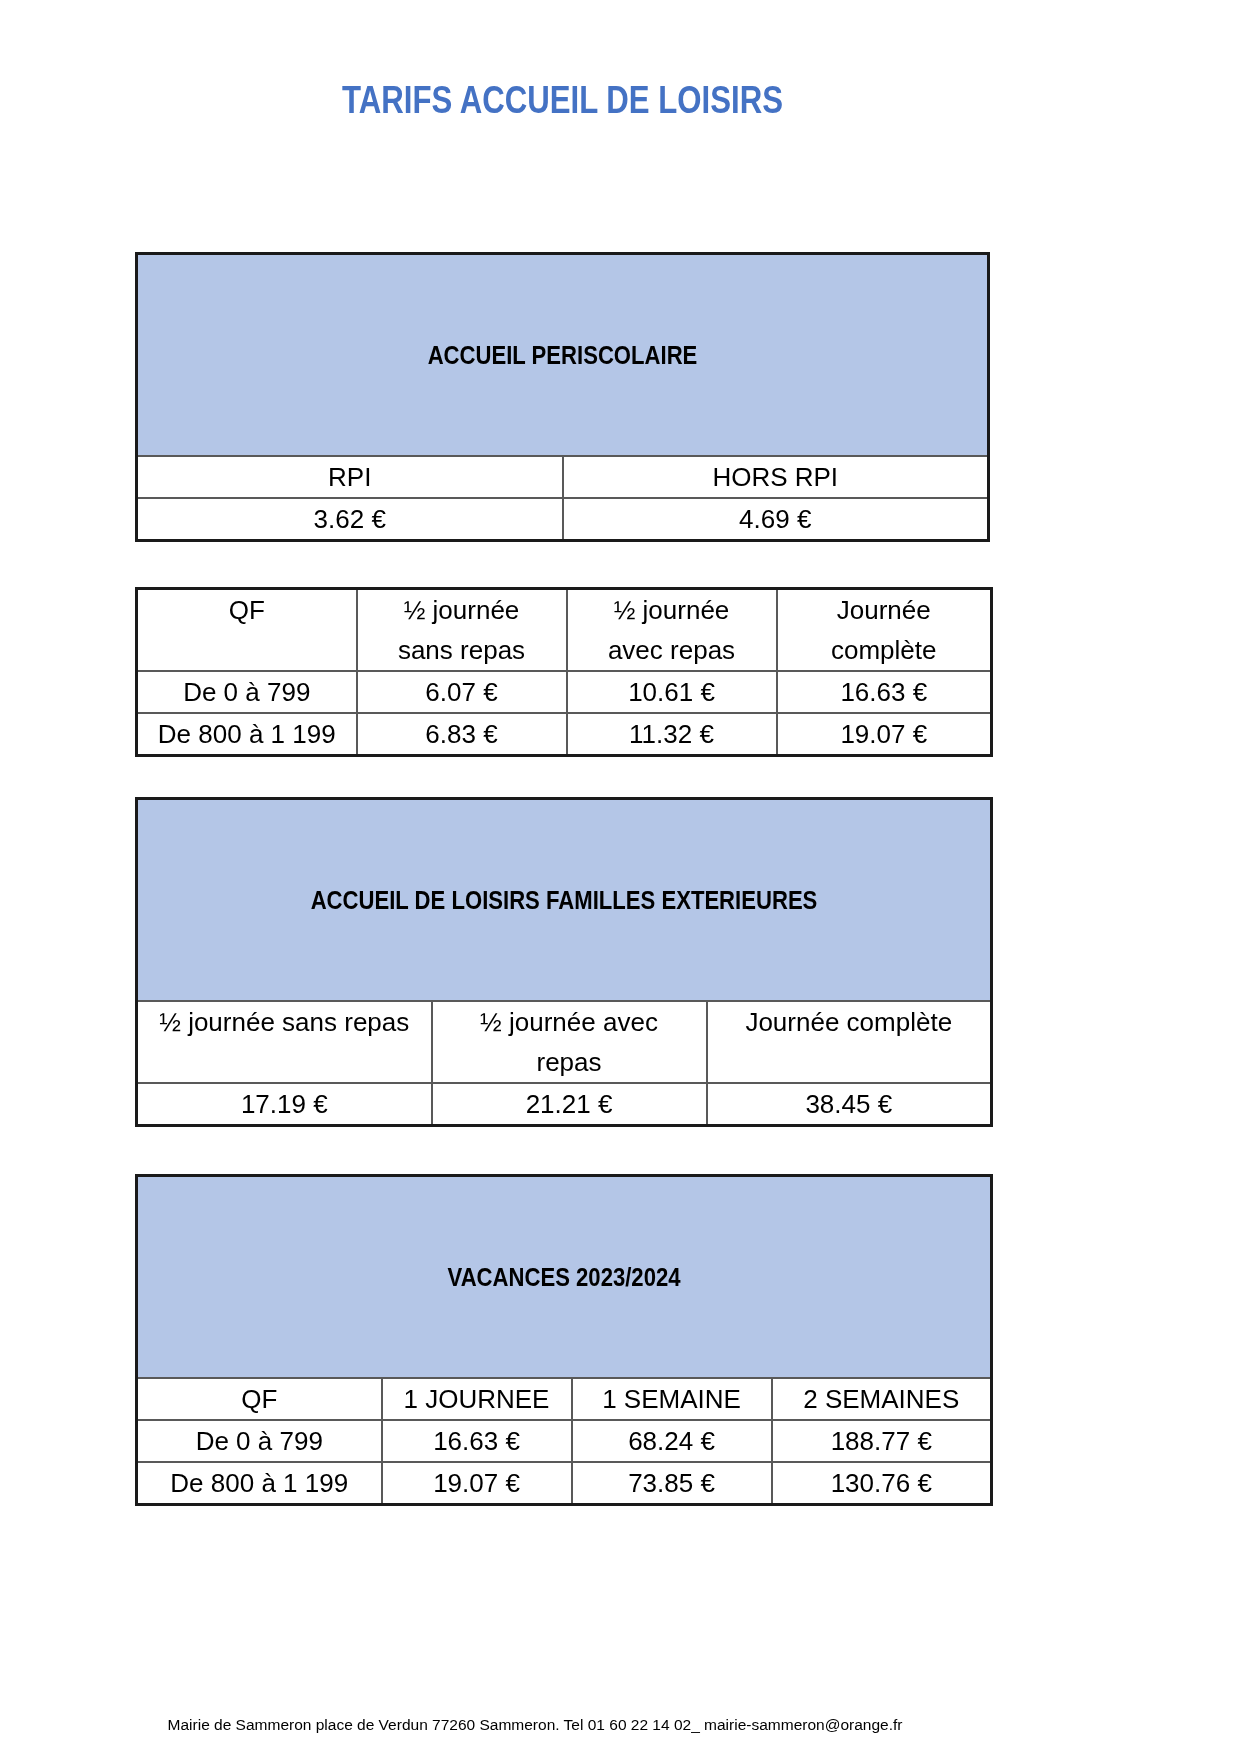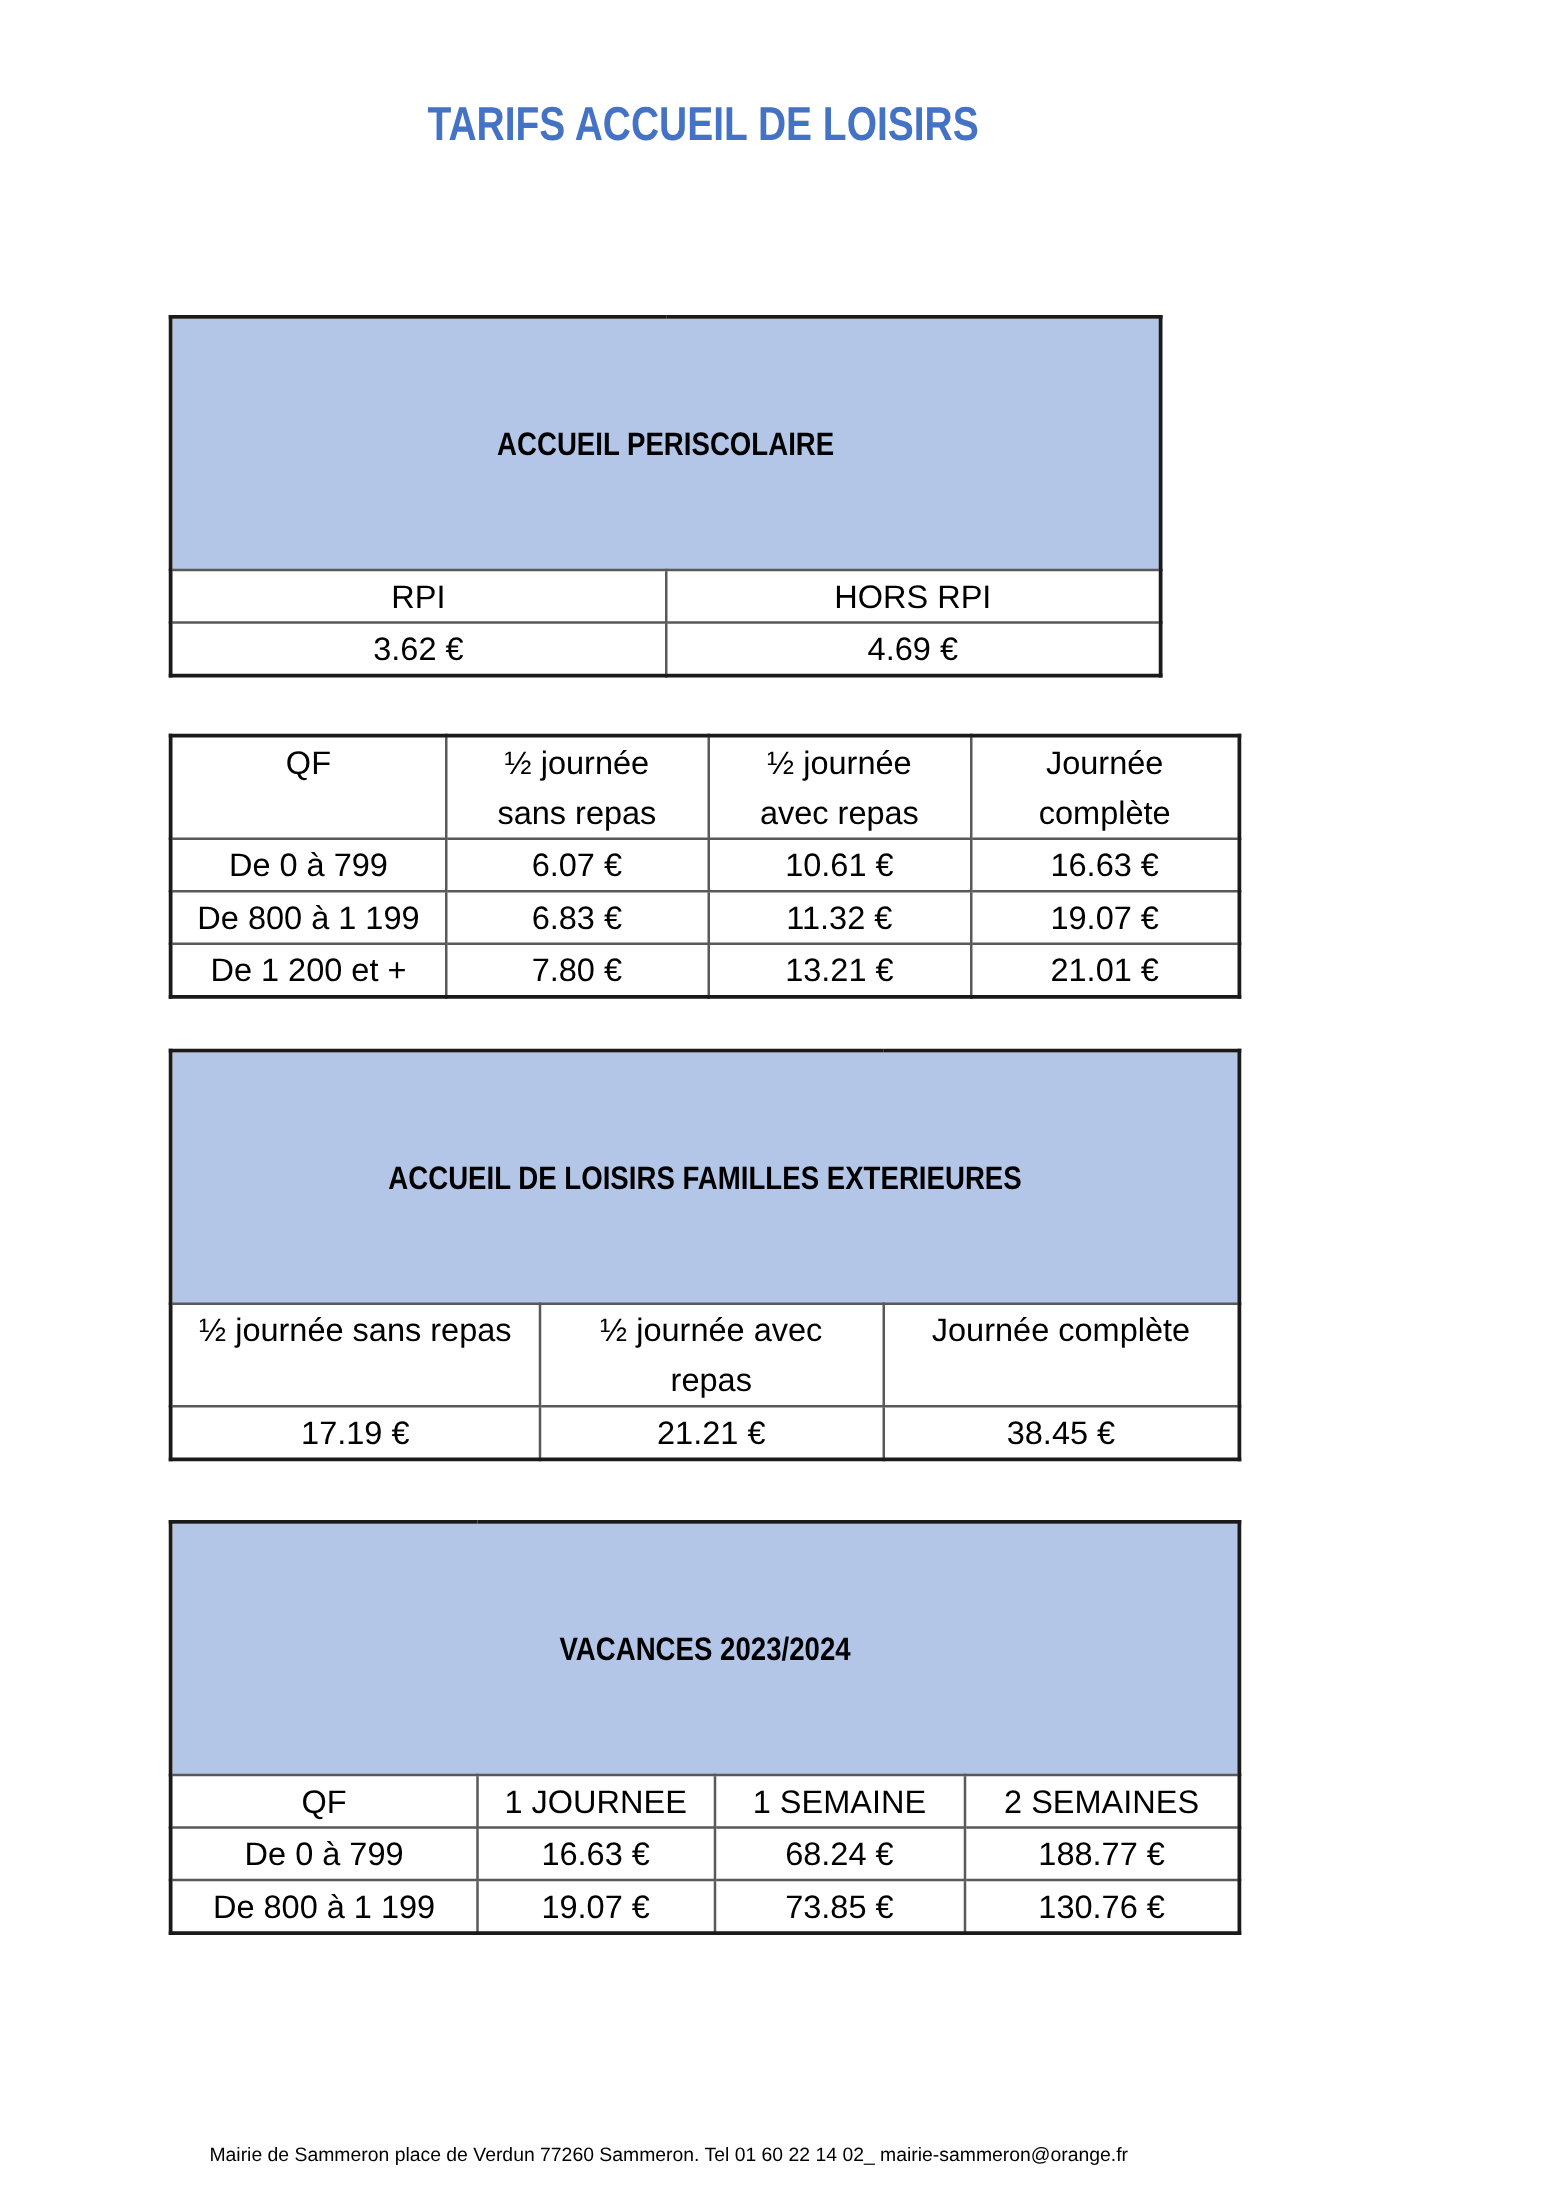--- a/index.html
+++ b/index.html
@@ -20,21 +20,21 @@
     text-align:center;
     line-height:48px;
   }
   
   .cx   { display:block; transform:scaleX(0.85); transform-origin:50% 50%; white-space:nowrap; text-align:center; }
   .cx78 { transform:scaleX(0.78); }
   .cx82 { transform:scaleX(0.82); }
 
   table.tarif {
     border-collapse:collapse;
-    width:795px;
+    width:855px;
     table-layout:fixed;
     border:3px solid #1a1a1a;
   }
   table.tarif td {
     border:2px solid #595959;
     text-align:center;
     vertical-align:middle;
     font-size:26px;
     line-height:40px;
     padding:0 8px;
@@ -118,26 +118,20 @@
       <td>6.07 €</td>
       <td>10.61 €</td>
       <td>16.63 €</td>
     </tr>
     <tr class="data-row">
       <td>De 800 à 1 199</td>
       <td>6.83 €</td>
       <td>11.32 €</td>
       <td>19.07 €</td>
     </tr>
-    <tr class="data-row">
-      <td>De 1 200 et +</td>
-      <td>7.80 €</td>
-      <td>13.21 €</td>
-      <td>21.01 €</td>
-    </tr>
   </tbody>
     </table>
 
   <table class="tarif" id="table-exterieures">
     <colgroup>
       <col style="width:295px">
         <col style="width:275px">
         <col style="width:285px">
     </colgroup>
     <tbody>

